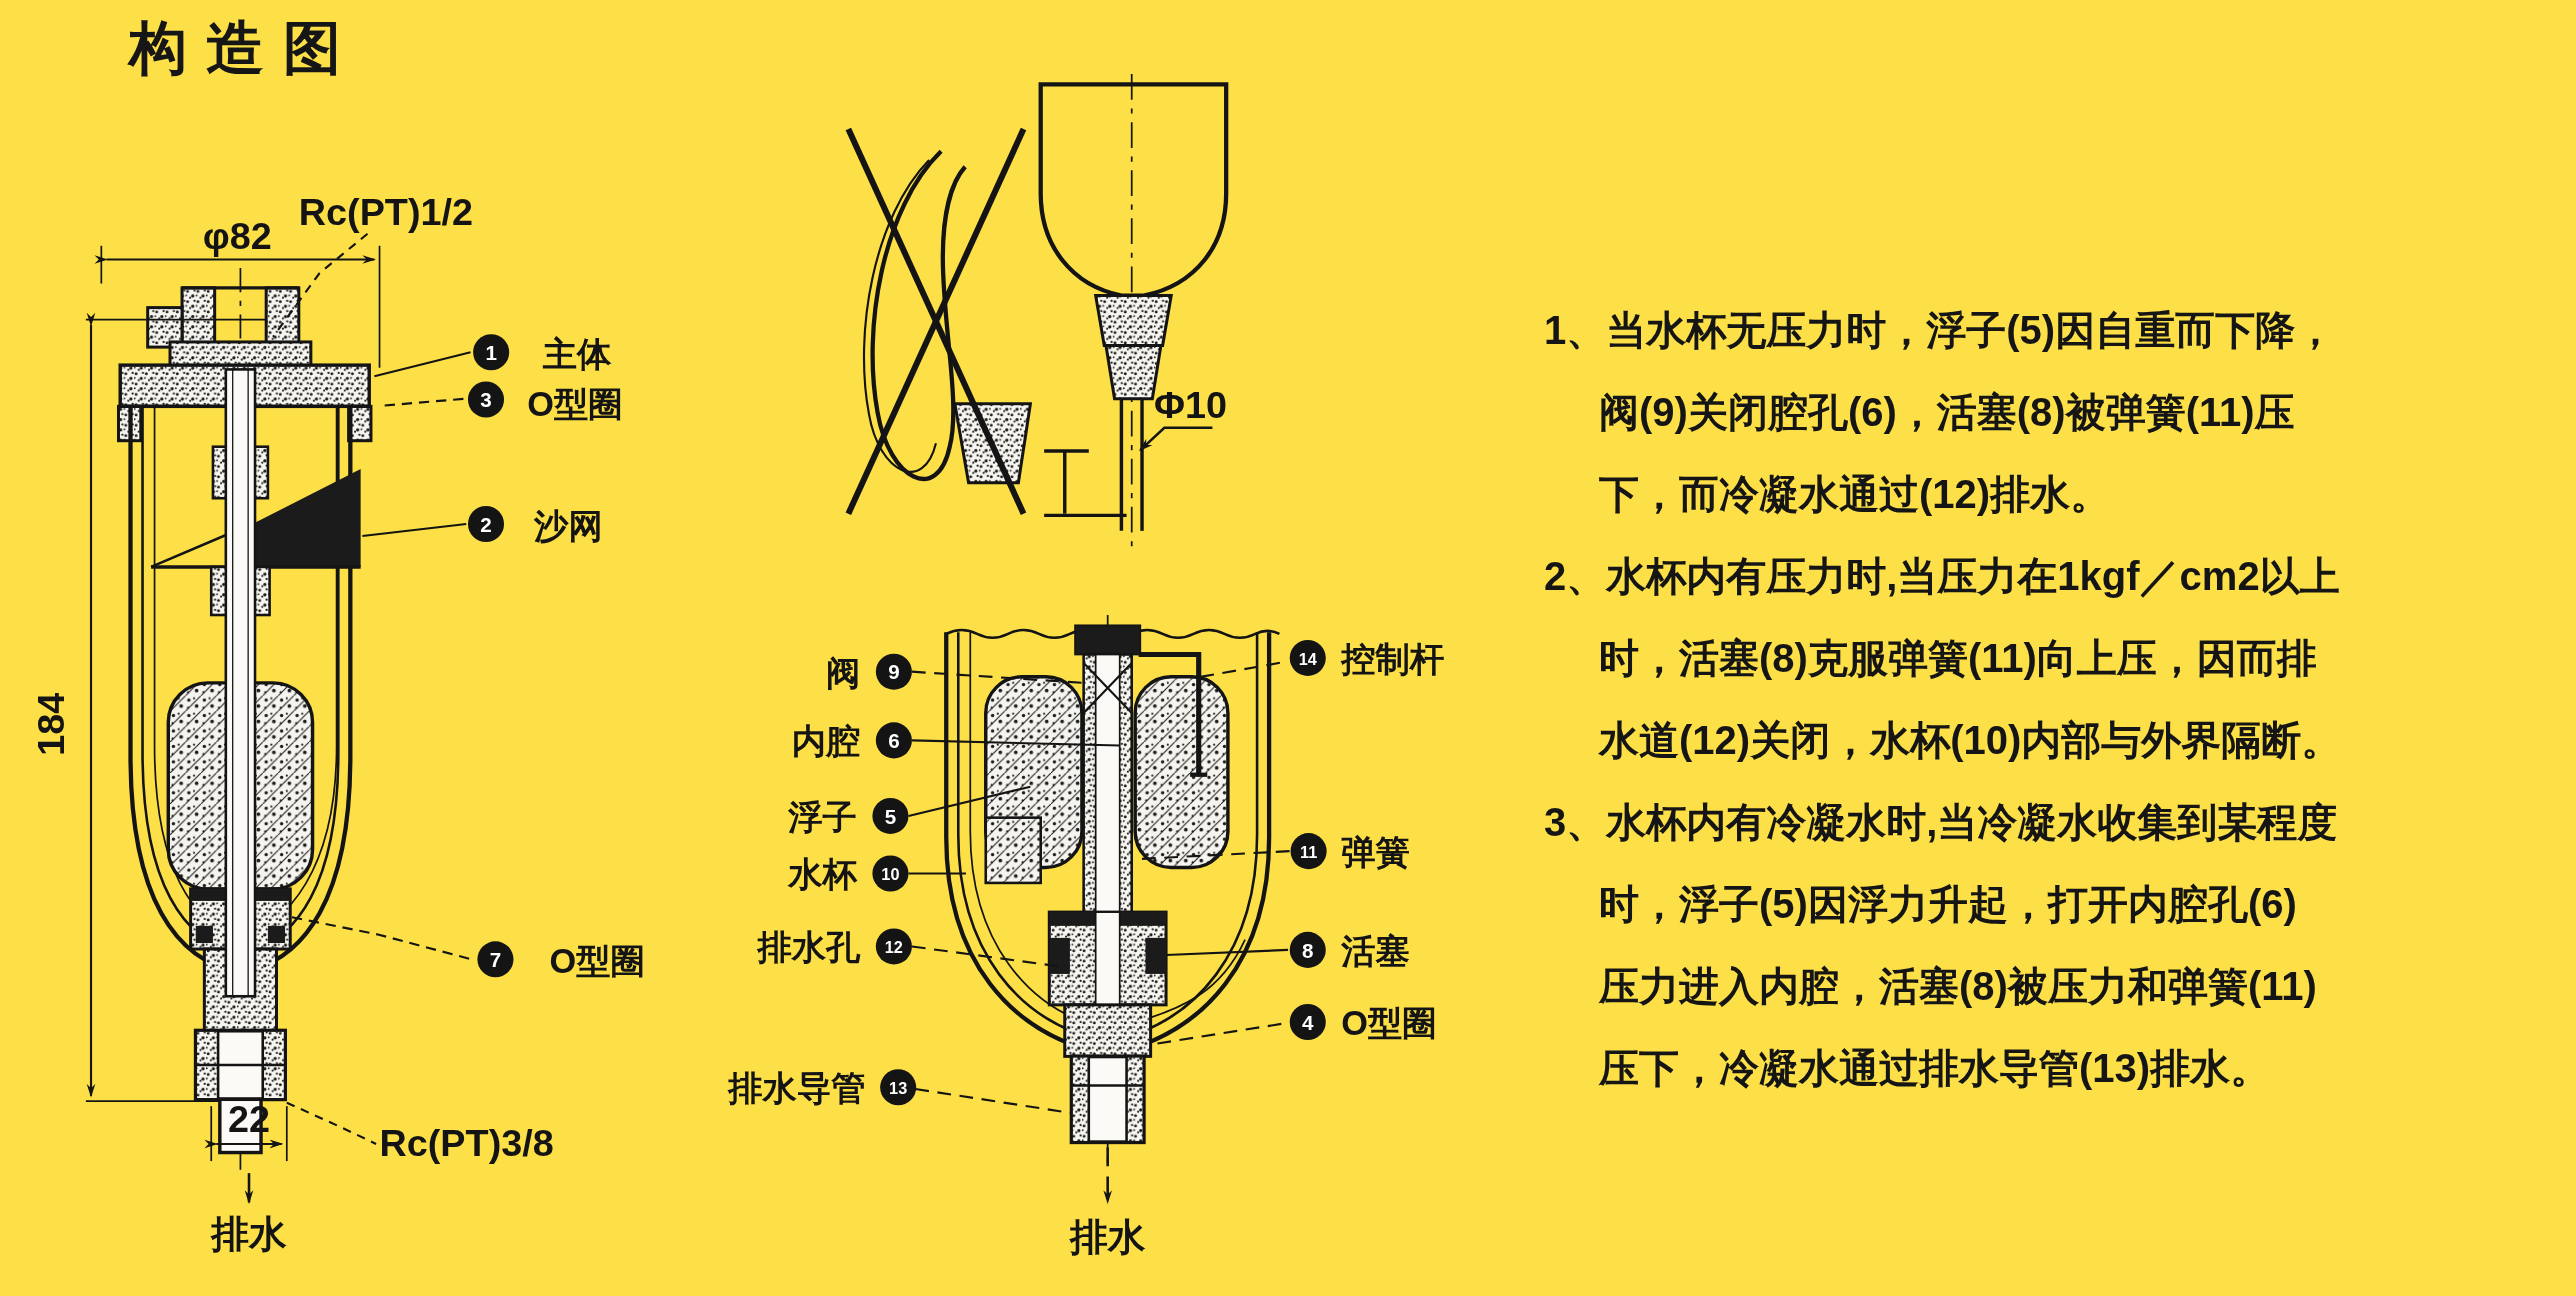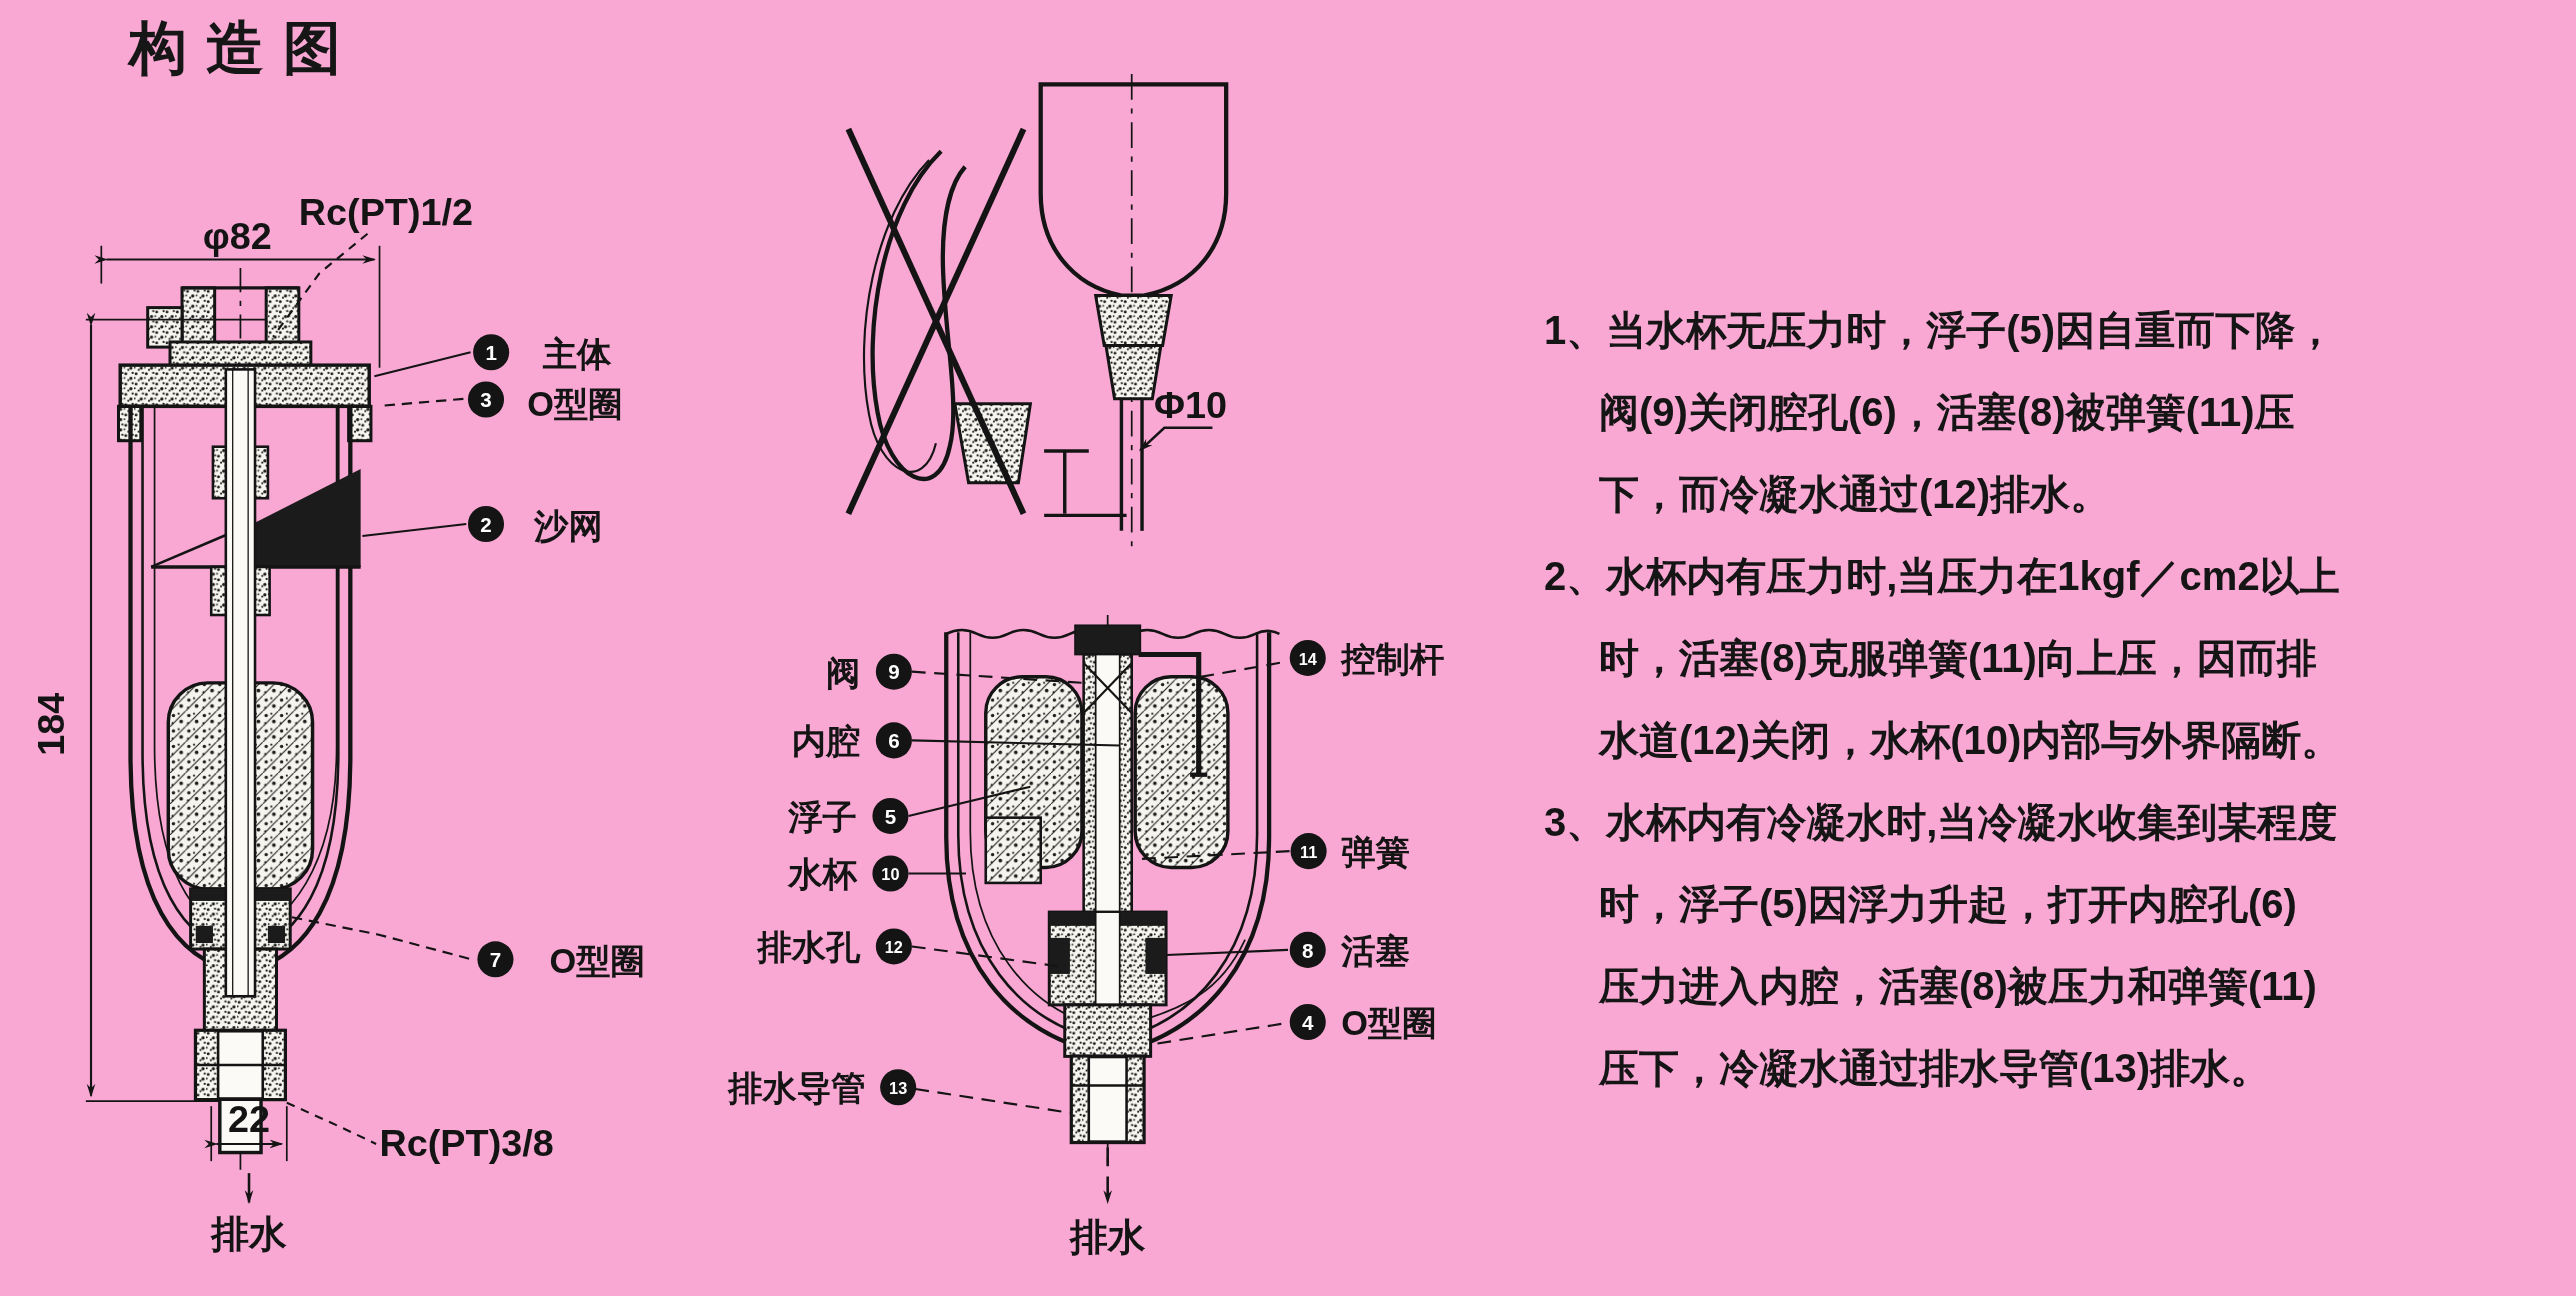--- a/index.html
+++ b/index.html
@@ -1,18 +1,18 @@
 <!DOCTYPE html>
 <html style="font-size:13.7px"><head>
 <meta charset="utf-8">
 <style>
   html,body{margin:0;padding:0;background:#e8e8e4;}
   .page{
     position:relative;width:2576px;height:1297px;
-    background:#f9a8d4;overflow:hidden;
+    background:#fde047;overflow:hidden;
     font-family:"Liberation Sans", sans-serif;
     color:#141414;
   }
   .page svg{position:absolute;left:0;top:0;}
   .big-title{
     position:absolute;font-weight:bold;color:#161616;white-space:nowrap;
   }
   #title-structure{left:129px;top:10.3px;font-size:58px;letter-spacing:19px;}
   #title-principle{left:1597px;top:45px;font-size:55px;letter-spacing:13.7px;}
   .principle{

